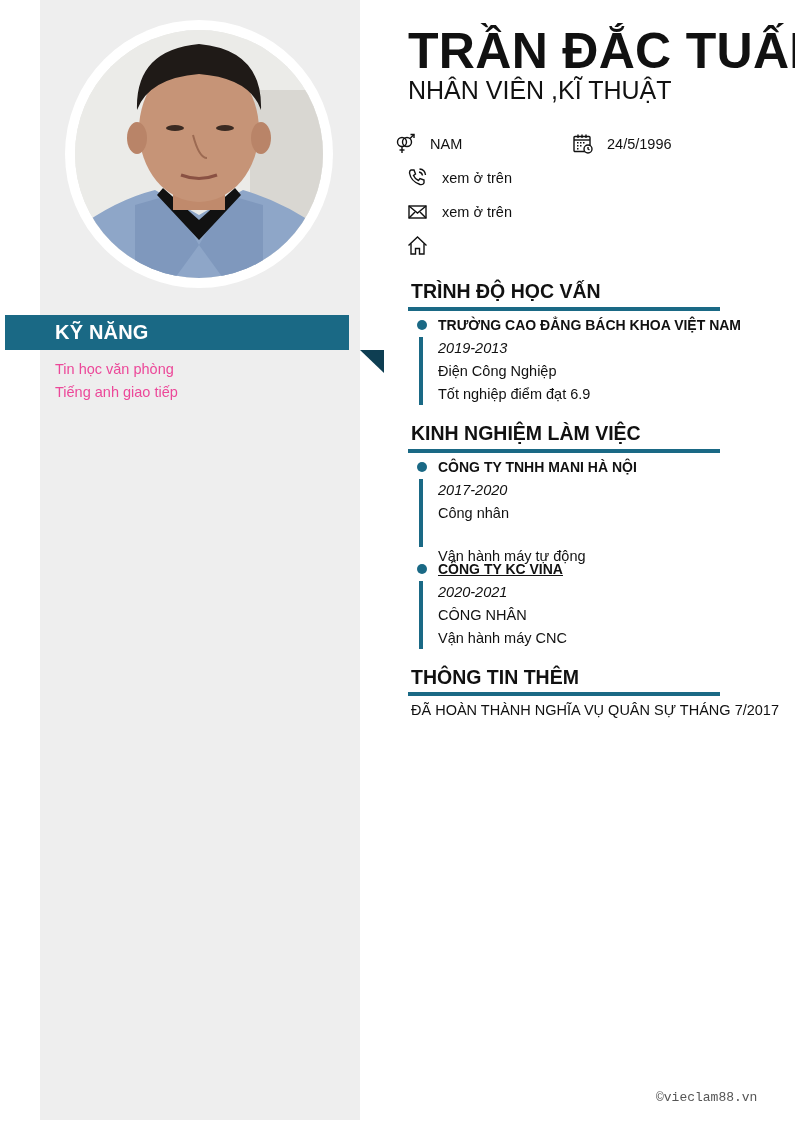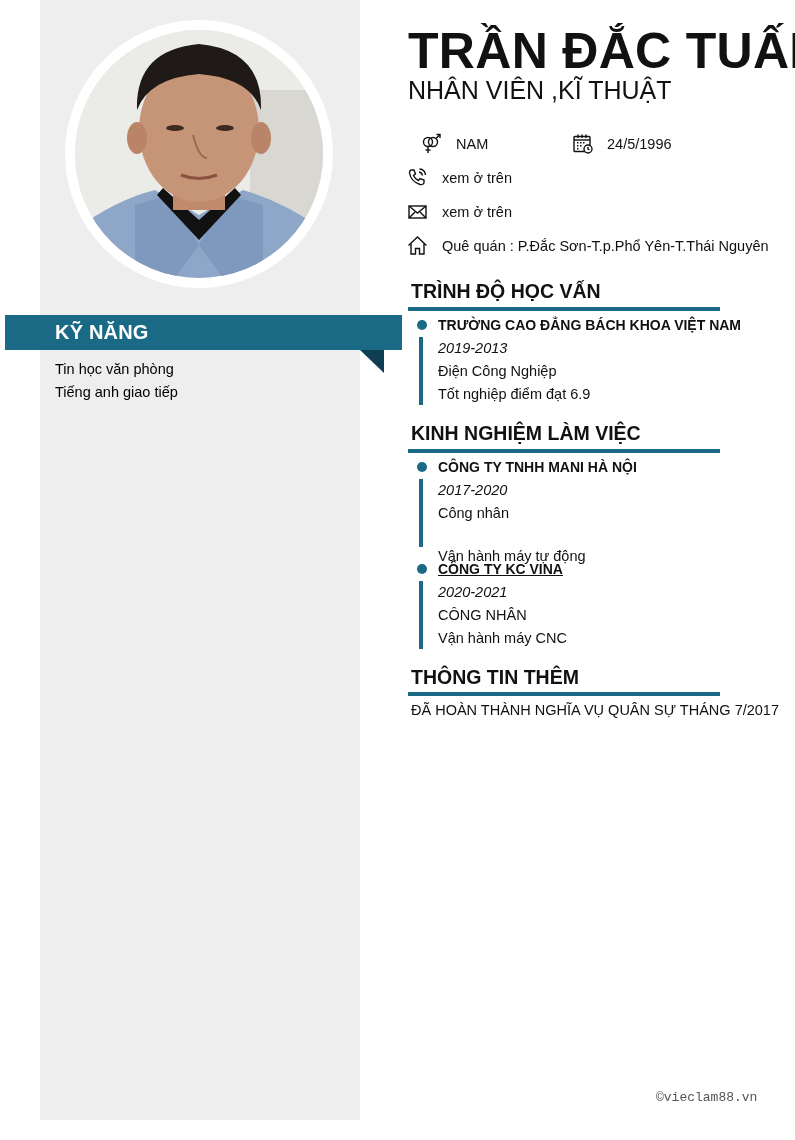--- a/index.html
+++ b/index.html
@@ -15,32 +15,32 @@
   .avatar-ring {
     position: absolute; left: 65px; top: 20px; width: 268px; height: 268px;
     border-radius: 50%; background: #ffffff;
   }
   .avatar {
     position: absolute; left: 75px; top: 30px; width: 248px; height: 248px;
     border-radius: 50%; overflow: hidden;
     background: #e9e9e6;
   }
   .skills-banner {
-    position: absolute; left: 5px; top: 315px; width: 397px; height: 35px;
+    position: absolute; left: 5px; top: 315px; width: 344px; height: 35px;
     background: #1a6985;
   }
   .skills-banner .title {
     position: absolute; left: 50px; top: 6px; color: #fff;
     font-weight: bold; font-size: 20px; letter-spacing: 0.2px;
   }
   .fold {
     position: absolute; left: 360px; top: 350px; width: 0; height: 0;
     border-top: 23px solid #0e3e52; border-left: 24px solid transparent;
   }
-  .skills-list { position: absolute; left: 55px; top: 358px; font-size: 14.5px; line-height: 23px; color: #000000; }
+  .skills-list { position: absolute; left: 55px; top: 358px; font-size: 14.5px; line-height: 23px; color: #ec4899; }
   .name {
     position: absolute; left: 408px; top: 22px; font-size: 50px; font-weight: bold; letter-spacing: 0.3px; white-space: nowrap;
   }
   .job {
     position: absolute; left: 408px; top: 76px; font-size: 25px; white-space: nowrap; color: #111;
   }
   .info-row { position: absolute; font-size: 14.5px; white-space: nowrap; display: flex; align-items: center; }
   .info-row .ic { width: 22px; height: 22px; margin-right: 13px; display: inline-block; }
   .section-title {
     position: absolute; left: 411px; font-size: 19.5px; font-weight: bold; white-space: nowrap;
@@ -95,21 +95,21 @@
 </div>
 <div class="fold"></div>
 <div class="skills-list">
   <div>Tin học văn phòng</div>
   <div>Tiếng anh giao tiếp</div>
 </div>
 
 <div class="name">TRẦN ĐẮC TUẤN</div>
 <div class="job">NHÂN VIÊN ,KĨ THUẬT</div>
 
-<div class="info-row" style="left:421px; top:133px;align-items:center;">
+<div class="info-row" style="left:395px; top:133px;align-items:center;">
   <span class="ic">
     <svg width="22" height="22" viewBox="0 0 22 22" fill="none" stroke="#111" stroke-width="1.4">
       <circle cx="7" cy="9" r="4.5"></circle>
         <circle cx="12" cy="9" r="4.5"></circle>
       <line x1="7" y1="13.5" x2="7" y2="20"></line>
         <line x1="4.5" y1="17" x2="9.5" y2="17"></line>
       <line x1="15" y1="5.5" x2="19" y2="1.5"></line>
         <polyline points="15.5,1.5 19,1.5 19,5"></polyline>
     </svg>
   </span>
@@ -158,21 +158,20 @@
   </span>
   <span>xem ở trên</span>
 </div>
 <div class="info-row" style="left:407px; top:235px;">
   <span class="ic">
     <svg width="22" height="22" viewBox="0 0 22 22" fill="none" stroke="#111" stroke-width="1.4">
       <polyline points="1.5,10.5 10.5,2 19.5,10.5"></polyline>
       <path d="M4 8.5 L4 19 L8.5 19 L8.5 13.5 L12.5 13.5 L12.5 19 L17 19 L17 8.5"></path>
     </svg>
   </span>
-  <span>Quê quán : P.Đắc Sơn-T.p.Phổ Yên-T.Thái Nguyên</span>
 </div>
 
 <div class="section-title" style="top:280px;">TRÌNH ĐỘ HỌC VẤN</div>
 <div class="section-rule" style="top:307px;"></div>
 <div class="entry-dot" style="top:320px;"></div>
 <div class="entry-bar" style="top:337px; height:68px;"></div>
 <div class="entry-title" style="top:317px;">TRƯỜNG CAO ĐẲNG BÁCH KHOA VIỆT NAM</div>
 <div class="entry-line italic" style="top:340px;">2019-2013</div>
 <div class="entry-line" style="top:363px;">Điện Công Nghiệp</div>
 <div class="entry-line" style="top:386px;">Tốt nghiệp điểm đạt 6.9</div>

